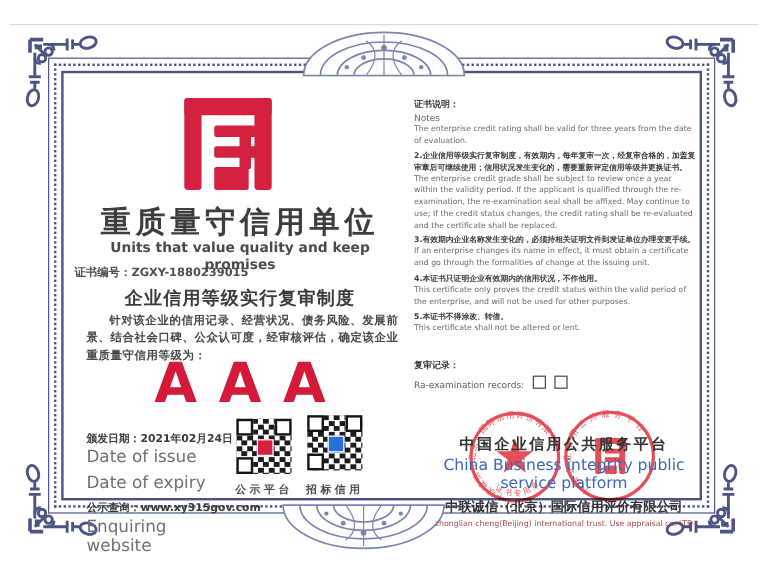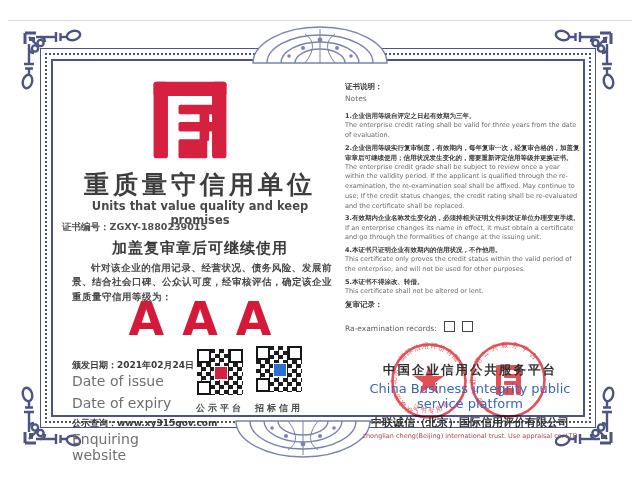--- a/index.html
+++ b/index.html
@@ -42,25 +42,25 @@
   .qr .f.tl{left:0;top:0;} .qr .f.tr{right:0;top:0;} .qr .f.bl{left:0;bottom:0;}
   .qr .chip{position:absolute;left:17px;top:17px;width:12px;height:12px;border:1.5px solid #fff;}
   .qr1{left:197px;top:349px;} .qr2{left:256px;top:346px;}
   .chip-red{background:#d5203f;} .chip-blue{background:#2a6fd4;}
   .qr-label{position:absolute;width:60px;text-align:center;font-size:9px;color:#4a4a4a;
             letter-spacing:3px;font-weight:600;}
   .qr1-label{left:190px;top:402px;} .qr2-label{left:249px;top:402px;}
   
   .notes{position:absolute;left:345px;top:82px;width:236px;}
   .notes-title-zh{font-size:7.5px;font-weight:bold;color:#3c3c3c;margin-bottom:2px;}
-  .notes-title-en{font-size:7.5px;color:#6a6a6a;margin-bottom:8px;}
+  .notes-title-en{font-size:7.5px;color:#6a6a6a;margin-bottom:0;}
   .note-zh{font-size:6.5px;font-weight:bold;color:#3c3c3c;line-height:1.55;}
   .note-en{font-size:6.5px;color:#6a6a6a;line-height:1.5;margin-bottom:2px;}
   .review{position:absolute;left:345px;top:300px;width:236px;}
-  .review .zh{font-size:7.5px;font-weight:bold;color:#3c3c3c;margin-bottom:11px;}
+  .review .zh{font-size:7.5px;font-weight:bold;color:#3c3c3c;margin-bottom:3px;}
   .review .en{font-size:7.5px;color:#5c5c5c;}
   .chk{display:inline-block;width:9px;height:9px;border:1.2px solid #444;margin-left:7px;vertical-align:-1px;background:#fff;}
   
   .seal{position:absolute;width:80px;height:80px;mix-blend-mode:multiply;opacity:.92;}
   .seal1{left:389px;top:341px;} .seal2{left:468px;top:340px;}
   .org{position:absolute;left:362px;top:362px;width:216px;text-align:center;}
   .org .l1{font-size:12.5px;font-weight:bold;color:#333;letter-spacing:2px;white-space:nowrap;}
   .org .l2{font-size:13px;color:#3a66b8;margin-top:2px;}
   .org .l3{font-size:11px;font-weight:bold;color:#333;margin-top:4px;white-space:nowrap;}
   .org .l4{font-size:6.5px;color:#a8474f;margin-top:2px;text-align:center;}
@@ -139,21 +139,21 @@
       <rect x="38" y="68" width="30" height="20" rx="2"></rect>
       <rect x="60" y="40" width="10" height="30" rx="2"></rect>
     </g>
   </svg>
 
   <div class="title">重质量守信用单位</div>
   <div class="subtitle">Units that value quality and keep promises</div>
   <div class="certline">
     <span>证书编号：</span><span>ZGXY-1880239015</span>
   </div>
-  <div class="company">加盖复审章后可继续使用</div>
+  <div class="company">企业信用等级实行复审制度</div>
   <div class="statement">针对该企业的信用记录、经营状况、债务风险、发展前景、结合社会口碑、公众认可度，经审核评估，确定该企业重质量守信用等级为：</div>
   <div class="grade">AAA</div>
 
   <div class="dates">
     <div class="zh">颁发日期：2021年02月24日</div>
     <div class="en">Date of issue</div>
     <div class="en">Date of expiry</div>
     <div class="zh">公示查询：www.xy315gov.com</div>
     <div class="en">Enquiring website</div>
   </div>
@@ -169,21 +169,20 @@
     <div class="f tr"></div>
     <div class="f bl"></div>
     <div class="chip chip-blue"></div>
   </div>
   <div class="qr-label qr1-label">公示平台</div>
   <div class="qr-label qr2-label">招标信用</div>
 
   <div class="notes">
     <div class="notes-title-zh">证书说明：</div>
     <div class="notes-title-en">Notes</div>
-    <div class="note-zh">1.企业信用等级自评定之日起有效期为三年。</div>
     <div class="note-en">The enterprise credit rating shall be valid for three years from the date of evaluation.</div>
     <div class="note-zh">2.企业信用等级实行复审制度，有效期内，每年复审一次，经复审合格的，加盖复审章后可继续使用；信用状况发生变化的，需要重新评定信用等级并更换证书。</div>
     <div class="note-en">The enterprise credit grade shall be subject to review once a year within the validity period. If the applicant is qualified through the re-examination, the re-examination seal shall be affixed. May continue to use; If the credit status changes, the credit rating shall be re-evaluated and the certificate shall be replaced.</div>
     <div class="note-zh">3.有效期内企业名称发生变化的，必须持相关证明文件到发证单位办理变更手续。</div>
     <div class="note-en">If an enterprise changes its name in effect, it must obtain a certificate and go through the formalities of change at the issuing unit.</div>
     <div class="note-zh">4.本证书只证明企业有效期内的信用状况，不作他用。</div>
     <div class="note-en">This certificate only proves the credit status within the valid period of the enterprise, and will not be used for other purposes.</div>
     <div class="note-zh">5.本证书不得涂改、转借。</div>
     <div class="note-en">This certificate shall not be altered or lent.</div>
   </div>

